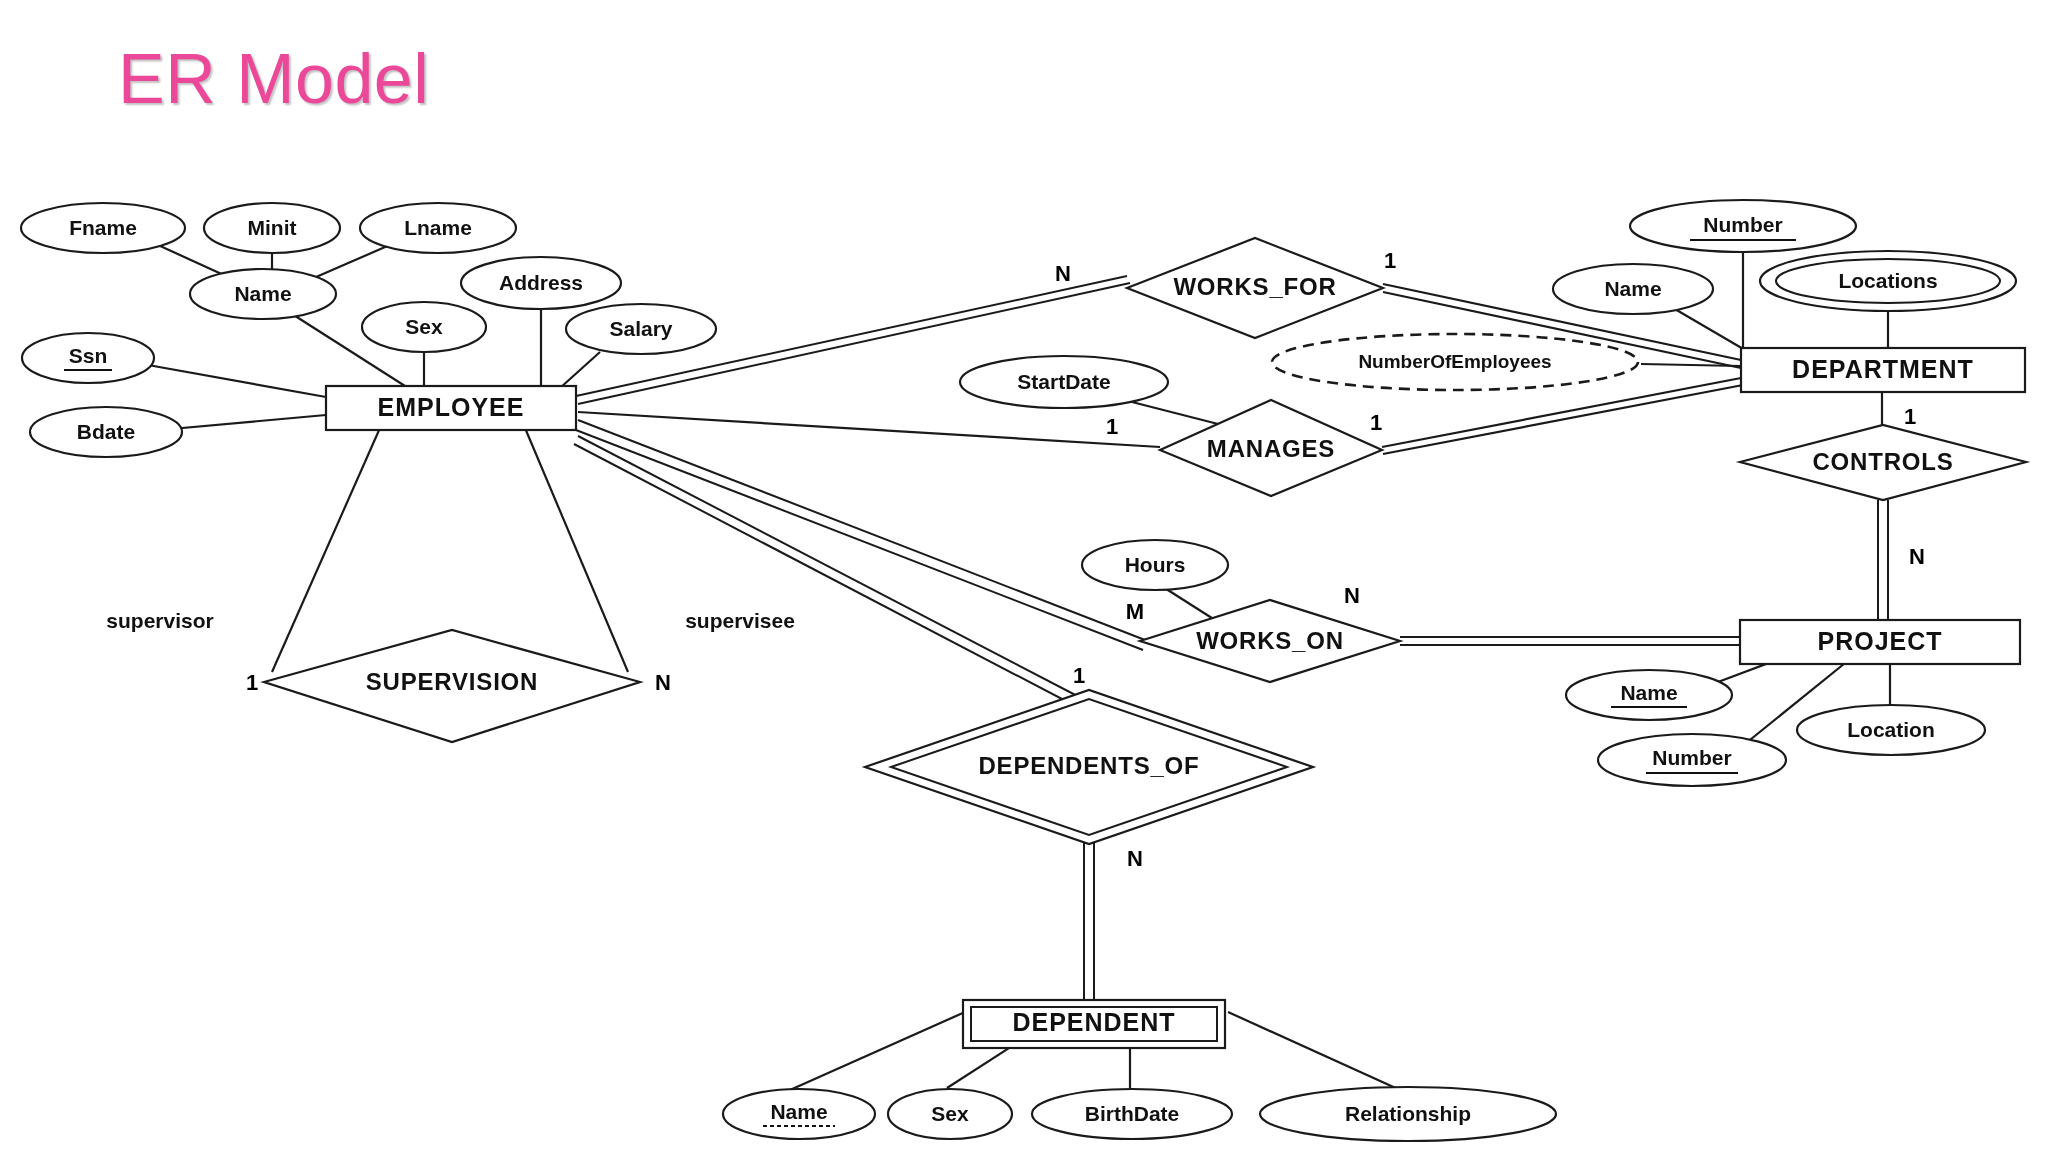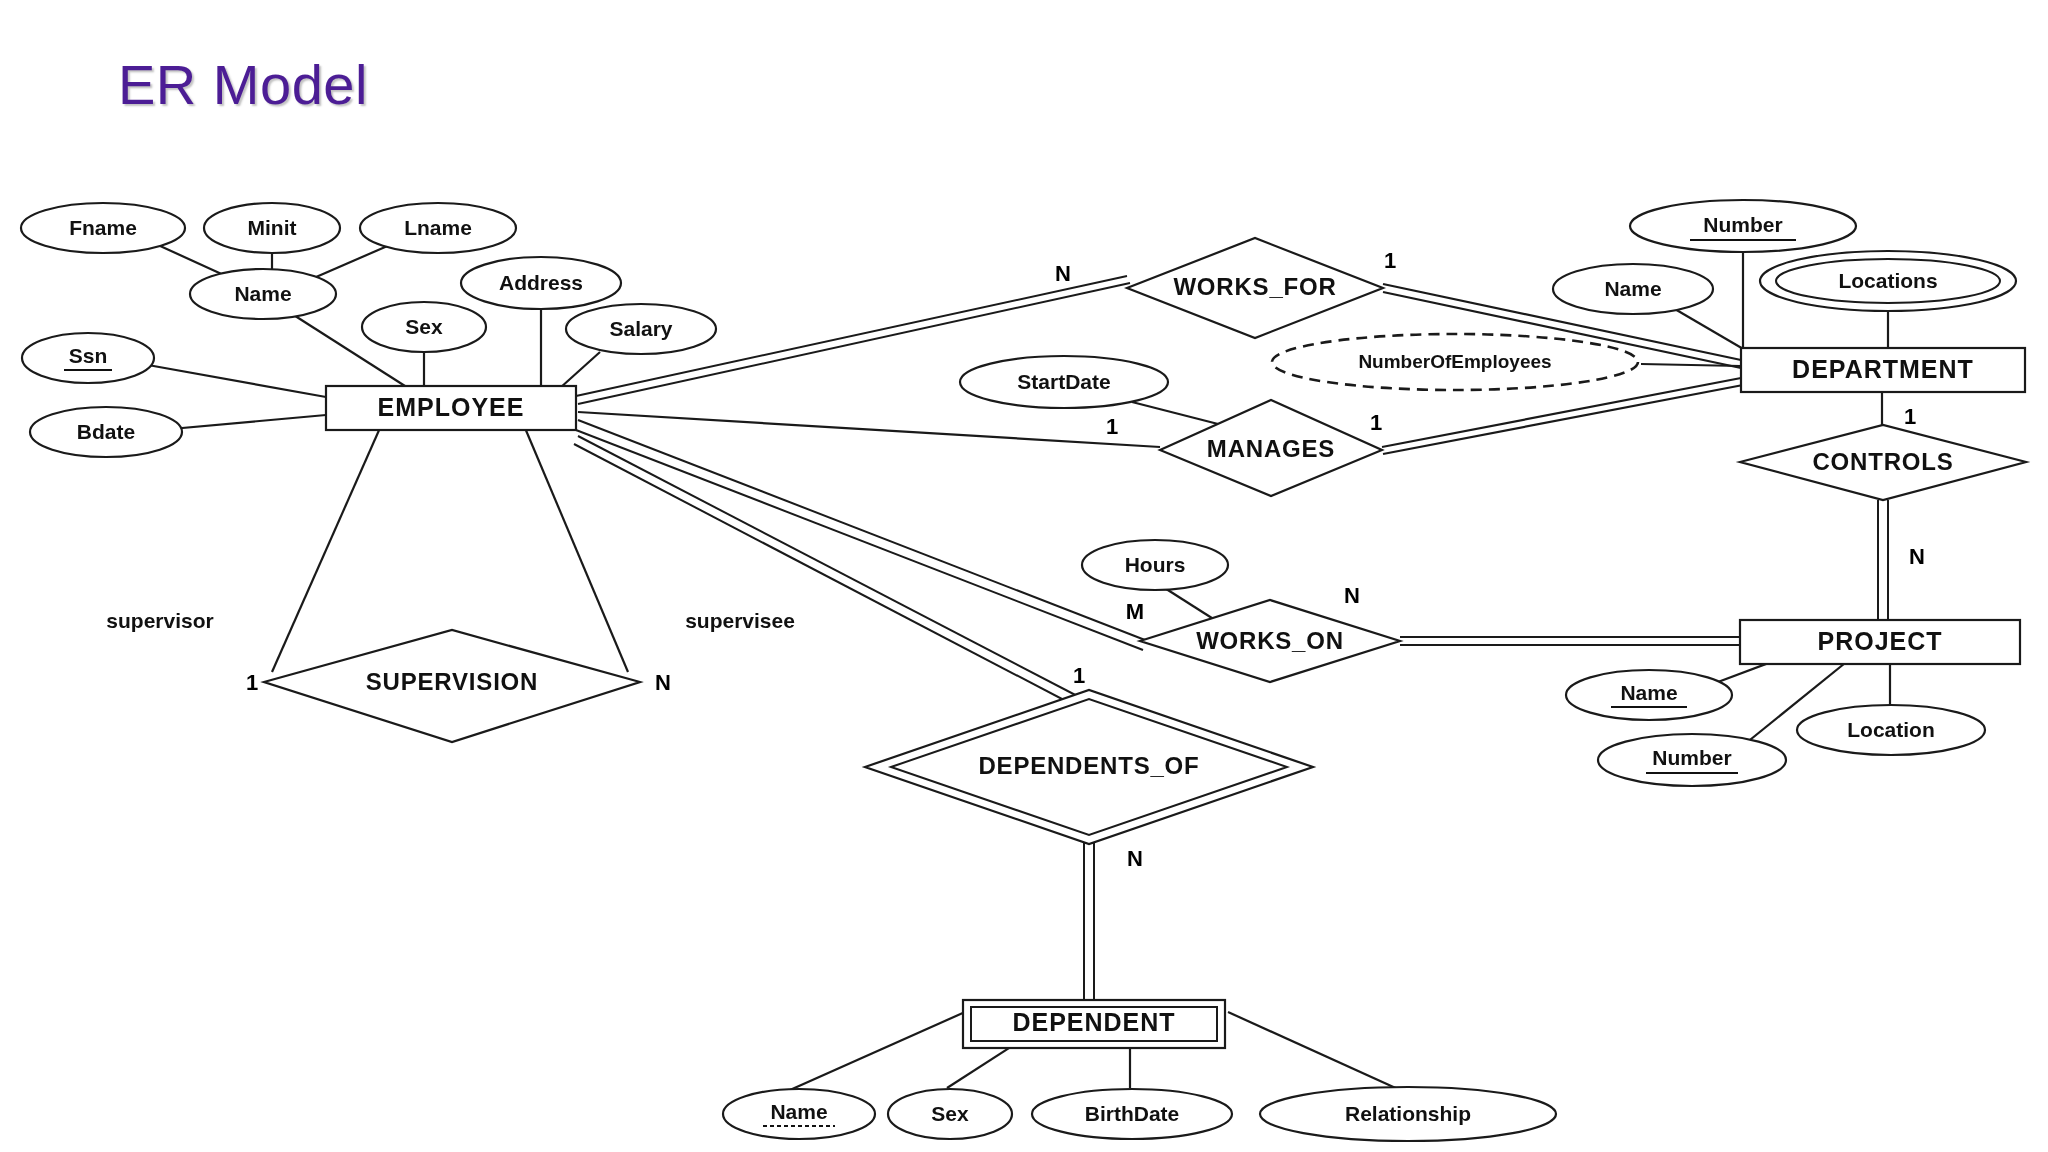--- a/index.html
+++ b/index.html
@@ -11,24 +11,24 @@
   body {
     width: 2048px;
     height: 1152px;
     position: relative;
     overflow: hidden;
     font-family: "Liberation Sans", sans-serif;
   }
   #page-title {
     position: absolute;
     left: 118px;
-    top: 52px;
-    font-size: 56px;
+    top: 39px;
+    font-size: 70px;
     font-weight: 400;
-    color: #4c1d95;
+    color: #ec4899;
     letter-spacing: 0.5px;
     text-shadow: 2px 2px 2px rgba(120,120,120,0.45);
     font-family: "Liberation Sans", sans-serif;
     white-space: nowrap;
   }
   #er-canvas {
     position: absolute;
     left: 0;
     top: 0;
     width: 2048px;

